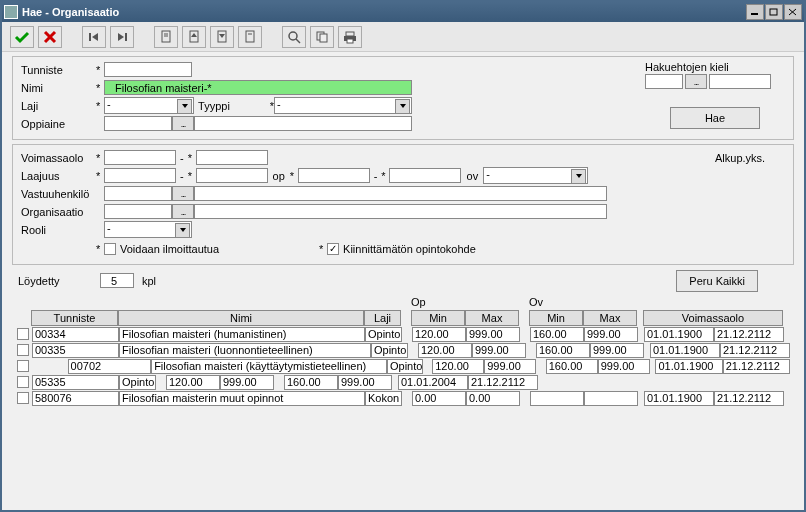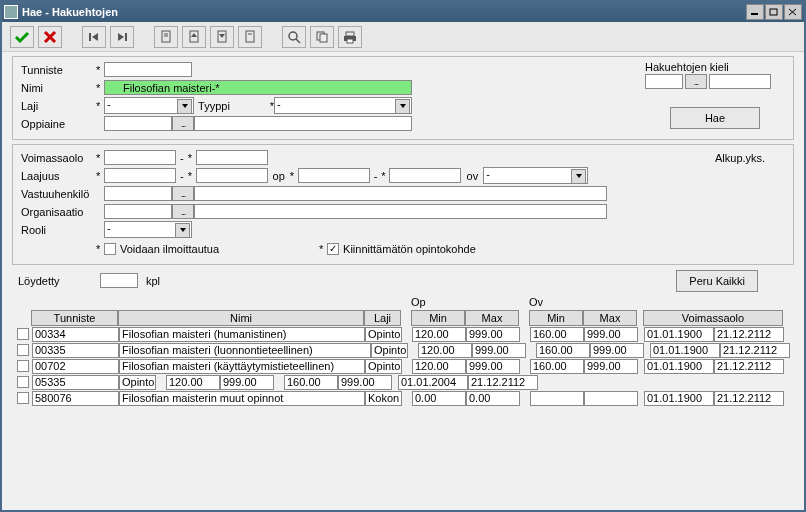--- a/index.html
+++ b/index.html
@@ -11,21 +11,21 @@
 .winbtns { display: flex; gap: 1px; }
 .winbtn { width: 18px; height: 16px; background: #ccc; border: 1px solid #888; display: flex; align-items: center; justify-content: center; cursor: default; }
 .toolbar { height: 30px; background: #e8e8e8; border-bottom: 1px solid #ccc; display: flex; align-items: center; padding: 0 8px; gap: 4px; }
 .tbtn { width: 24px; height: 22px; background: #e8e8e8; border: 1px solid #aaa; display: flex; align-items: center; justify-content: center; cursor: pointer; }
 .tsep { width: 12px; }
 .content { flex: 1; padding: 4px 10px; background: #f0f0f0; overflow: hidden; }
 .fieldset { border: 1px solid #bbb; padding: 4px 8px 6px 8px; margin-bottom: 4px; background: #f0f0f0; }
 .row { display: flex; align-items: center; height: 17px; margin-bottom: 1px; }
 .label { width: 75px; color: #000; }
 .req { width: 8px; color: #000; }
-input.txt { height: 15px; border: 1px solid #888; background: #fff; padding: 0 18px; }
+input.txt { height: 15px; border: 1px solid #888; background: #fff; padding: 0 10px; }
 input.txt.hl { background: #80e880; }
 select.sel, .sel-fake { height: 17px; border: 1px solid #888; background: #fff; }
 .sel-fake { position: relative; display: inline-block; }
 .sel-fake::after { content: ""; position: absolute; right: 1px; top: 1px; width: 13px; height: 13px; background: #ddd; border: 1px solid #888; }
 .sel-fake::before { content: ""; position: absolute; right: 5px; top: 6px; border-left: 3px solid transparent; border-right: 3px solid transparent; border-top: 4px solid #000; z-index: 1; }
 .minibtn { width: 22px; height: 15px; background: #e0e0e0; border: 1px solid #888; display: inline-flex; align-items: center; justify-content: center; cursor: pointer; font-size: 9px; letter-spacing: -1px; }
 .btn { height: 22px; padding: 0 12px; background: #e8e8e8; border: 1px solid #888; cursor: pointer; }
 .chk { width: 12px; height: 12px; border: 1px solid #888; background: #fff; display: inline-flex; align-items: center; justify-content: center; margin-right: 4px; }
 .chk.checked::after { content: "✓"; font-size: 10px; line-height: 10px; }
 .found-row { display: flex; align-items: center; padding: 4px 0 8px 6px; }
@@ -37,21 +37,21 @@
 .cell { border: 1px solid #888; background: #fff; height: 15px; padding: 0 2px; overflow: hidden; white-space: nowrap; }
 .rowchk { width: 12px; height: 12px; border: 1px solid #888; background: #fff; margin-right: 3px; }
 svg { display: block; }
 </style>
 </head>
 <body>
 
 <div class="window">
   <div class="titlebar">
     <div class="titlebar-icon"></div>
-    <div class="titlebar-text">Hae - Hakuehtojen</div>
+    <div class="titlebar-text">Hae - Organisaatio</div>
     <div class="winbtns">
       <div class="winbtn">
           <svg width="10" height="8">
             <line x1="1" y1="6" x2="8" y2="6" stroke="#000" stroke-width="2"></line>
           </svg>
         </div>
       <div class="winbtn">
           <svg width="10" height="8">
             <rect x="1" y="1" width="7" height="6" fill="none" stroke="#000"></rect>
           </svg>
@@ -299,21 +299,21 @@
             <div class="cell" style="width:54px;">999.00</div>
             <div style="width:10px;"></div>
             <div class="cell" style="width:54px;">160.00</div>
             <div class="cell" style="width:54px;">999.00</div>
             <div style="width:6px;"></div>
             <div class="cell" style="width:70px;">01.01.1900</div>
             <div class="cell" style="width:70px;">21.12.2112</div>
           </div>
           <div class="grid-body-row">
             <div class="rowchk" style="margin-left:1px;"></div>
-            <div class="cell" style="width:87px;">00702</div>
+            <div class="cell" style="width:87px;margin-left:36px;">00702</div>
             <div class="cell" style="width:246px;">Filosofian maisteri  (käyttäytymistieteellinen)</div>
             <div class="cell" style="width:37px;">Opinto</div>
             <div style="width:10px;"></div>
             <div class="cell" style="width:54px;">120.00</div>
             <div class="cell" style="width:54px;">999.00</div>
             <div style="width:10px;"></div>
             <div class="cell" style="width:54px;">160.00</div>
             <div class="cell" style="width:54px;">999.00</div>
             <div style="width:6px;"></div>
             <div class="cell" style="width:70px;">01.01.1900</div>

